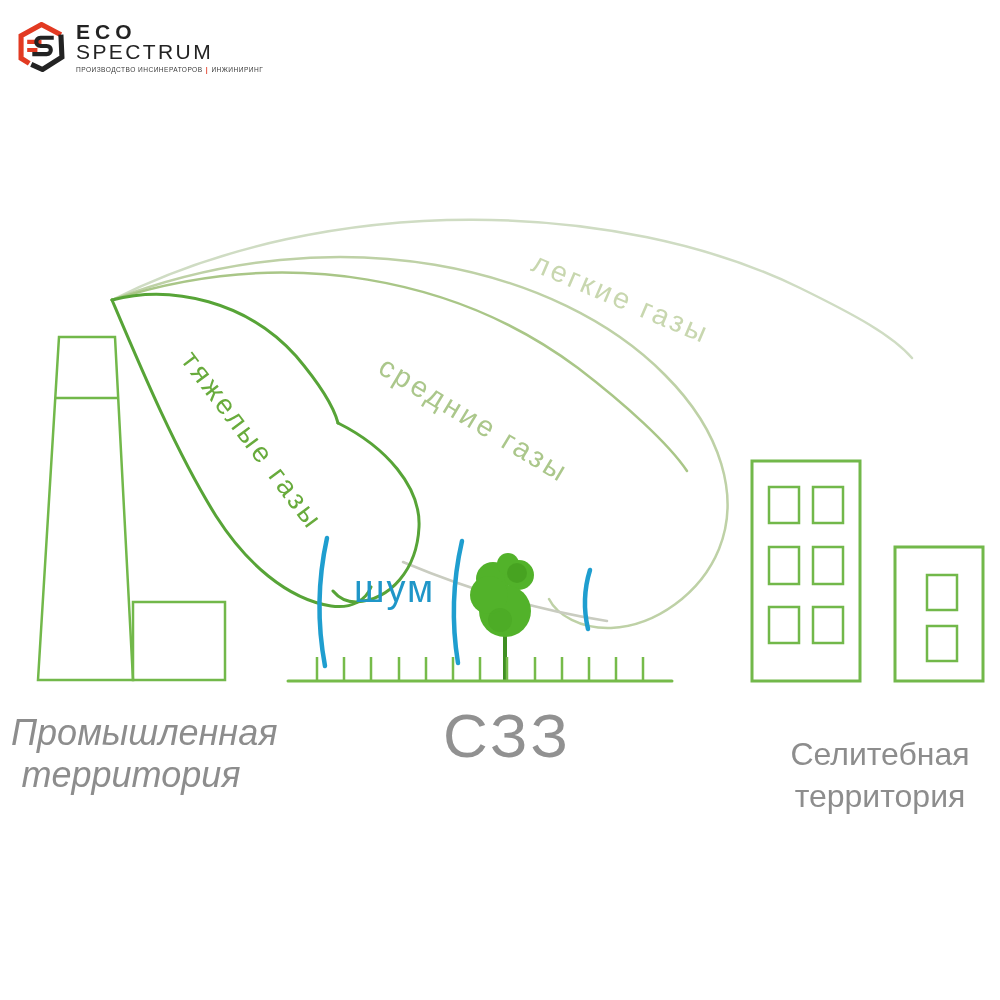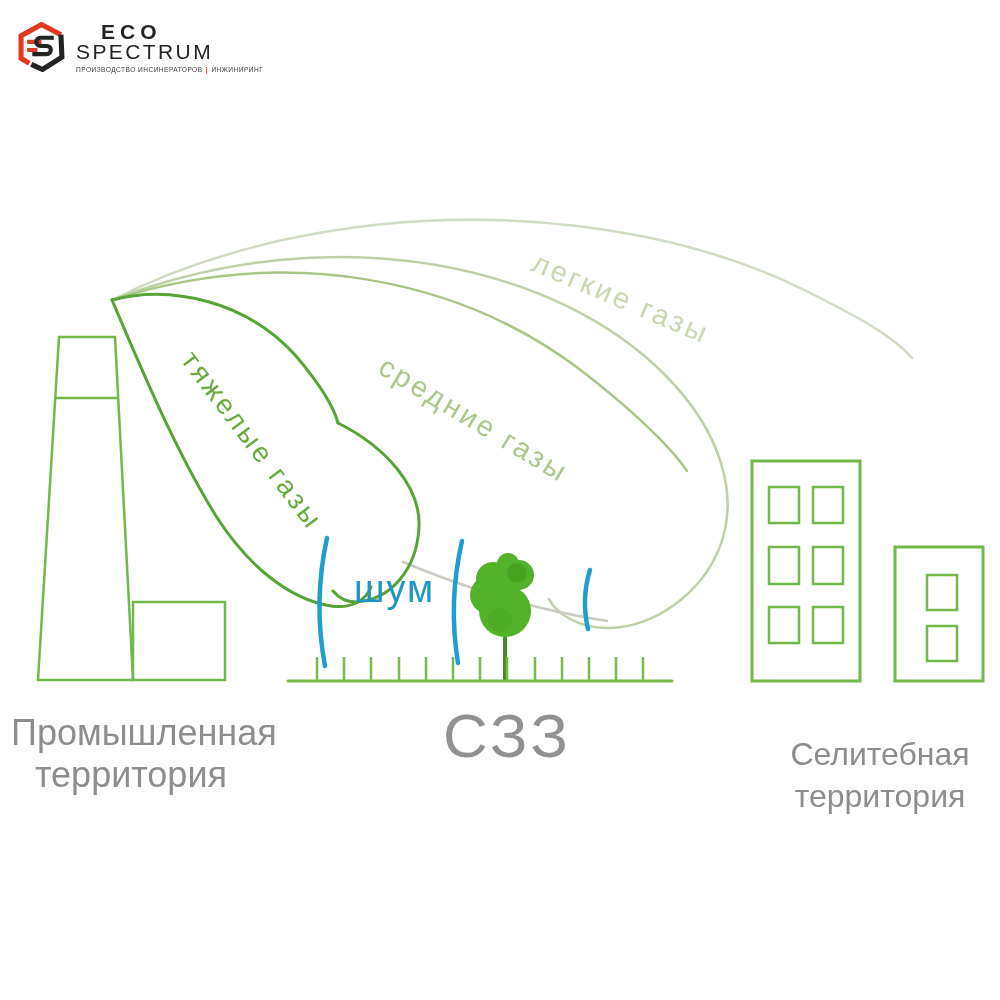--- a/index.html
+++ b/index.html
@@ -4,33 +4,33 @@
 <style>
   html,body{margin:0;padding:0;}
   body{
     width:1000px;height:1000px;background:#ffffff;position:relative;overflow:hidden;
     font-family:"Liberation Sans", sans-serif;
   }
   
   .logo{position:absolute;left:0;top:0;width:320px;height:95px;}
   .logo-mark{position:absolute;left:18px;top:22px;width:47px;height:50px;}
   .logo-text{position:absolute;left:76px;top:22px;}
-  .logo-line1{font-size:21px;font-weight:bold;color:#232323;letter-spacing:5px;line-height:20px;margin-left:25px;}
+  .logo-line1{font-size:21px;font-weight:bold;color:#232323;letter-spacing:5px;line-height:20px;}
   .logo-line2{font-size:21px;font-weight:normal;color:#232323;letter-spacing:2.4px;line-height:20px;}
   .logo-tagline{margin-top:4px;font-size:6.6px;letter-spacing:.45px;color:#3b3b3b;white-space:nowrap;}
   .logo-tagline .sep{color:#e23a22;font-weight:bold;padding:0 1px;}
   
   .plume-label{position:absolute;transform-origin:0 0;white-space:nowrap;letter-spacing:3px;}
   .lbl-heavy{left:200px;top:345px;transform:rotate(53deg);font-size:28px;color:#68ab3c;}
   .lbl-medium{left:390px;top:350px;transform:rotate(31deg);font-size:29px;color:#abc78b;}
   .lbl-light{left:540px;top:246px;transform:rotate(23deg);font-size:29px;color:#c8d7af;}
   .lbl-noise{position:absolute;left:354px;top:568px;font-size:38px;color:#1f96c8;letter-spacing:2px;}
   
   .zone-label{position:absolute;color:#8d8d8d;text-align:center;line-height:42px;font-size:36px;}
-  .zone-industrial{left:11px;top:712px;width:240px;}
+  .zone-industrial{left:11px;top:712px;width:240px;font-style:italic;}
   .zone-residential{left:760px;top:710px;width:240px;font-size:32px;margin-top:23px;}
   .zone-szz{position:absolute;left:443px;top:700px;font-size:62px;color:#919191;letter-spacing:3px;text-align:right;}
   
   .scene{position:absolute;left:0;top:0;width:1000px;height:1000px;}
   svg{display:block;}
 </style>
 </head>
 <body>
 
 <div class="logo">

